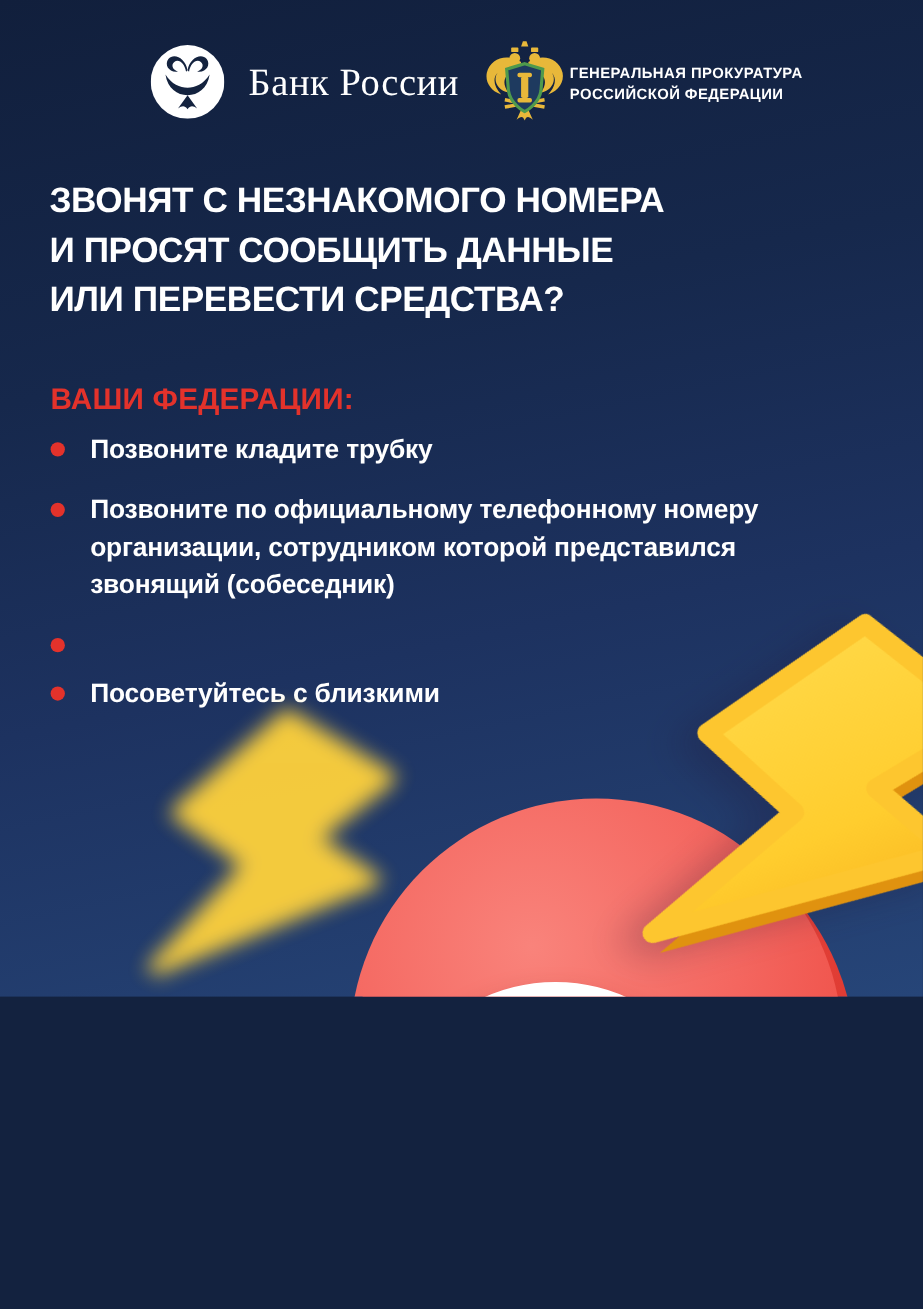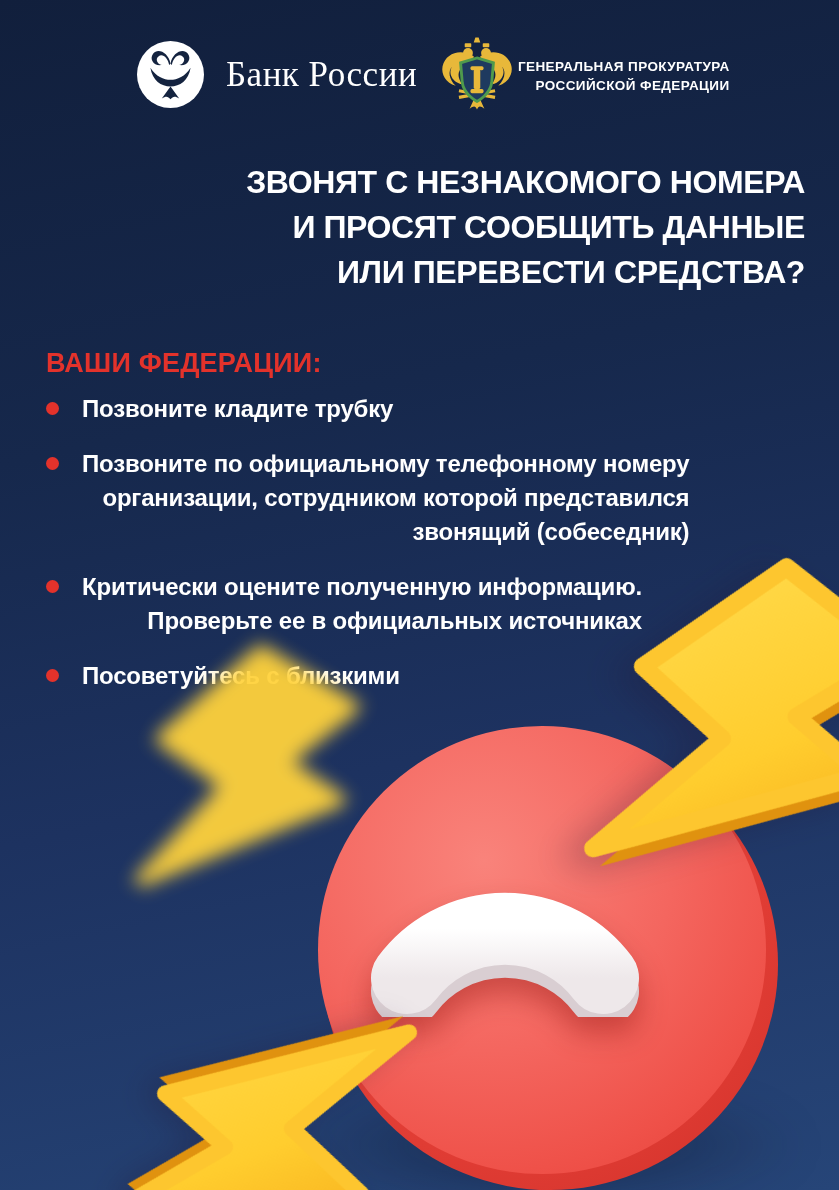--- a/index.html
+++ b/index.html
@@ -4,24 +4,23 @@
 <style>
   * { margin: 0; padding: 0; box-sizing: border-box; }
   html, body { width: 839px; height: 1190px; }
   body {
     font-family: "Liberation Sans", sans-serif;
     background: #13223f;
     overflow: hidden;
   }
   .poster {
     position: relative;
-    width: 839px; height: 1190px;
+    width: 839px; height: 906px;
     background: linear-gradient(168deg, #111f3c 0%, #16284c 34%, #1d3260 62%, #264578 100%);
     overflow: hidden;
-    text-align: right;
   }
 
   
   .bank-block {
     position: absolute; left: 137px; top: 41px;
     display: flex; align-items: center; gap: 22px;
   }
   .bank-emblem { width: 67px; height: 67px; }
   .bank-wordmark {
     font-family: "Liberation Serif", serif;
@@ -157,22 +156,20 @@
       <span class="action-text">Позвоните кладите трубку</span>
     </li>
     <li class="action-item">
       <span class="bullet-dot"></span>
       <span class="action-text">Позвоните по официальному телефонному номеру
 организации, сотрудником которой представился
 звонящий (собеседник)</span>
     </li>
     <li class="action-item">
       <span class="bullet-dot"></span>
-      <span class="action-text">Критически оцените полученную информацию.
-Проверьте ее в официальных источниках</span>
     </li>
     <li class="action-item">
       <span class="bullet-dot"></span>
       <span class="action-text">Посоветуйтесь с близкими</span>
     </li>
   </ul>
 
   <svg class="bolt-blurred" viewBox="0 0 190 245">
     <path d="M72 18 L166 30 L129 100 L188 110 L58 245 L94 138 L24 124 Z" transform="translate(-8,-6)" fill="#e79a14"></path>
     <path d="M62 8 L156 20 L119 90 L178 100 L48 235 L84 128 L14 114 Z" fill="#ffd23c" stroke="#ffd23c" stroke-width="12" stroke-linejoin="round"></path>

